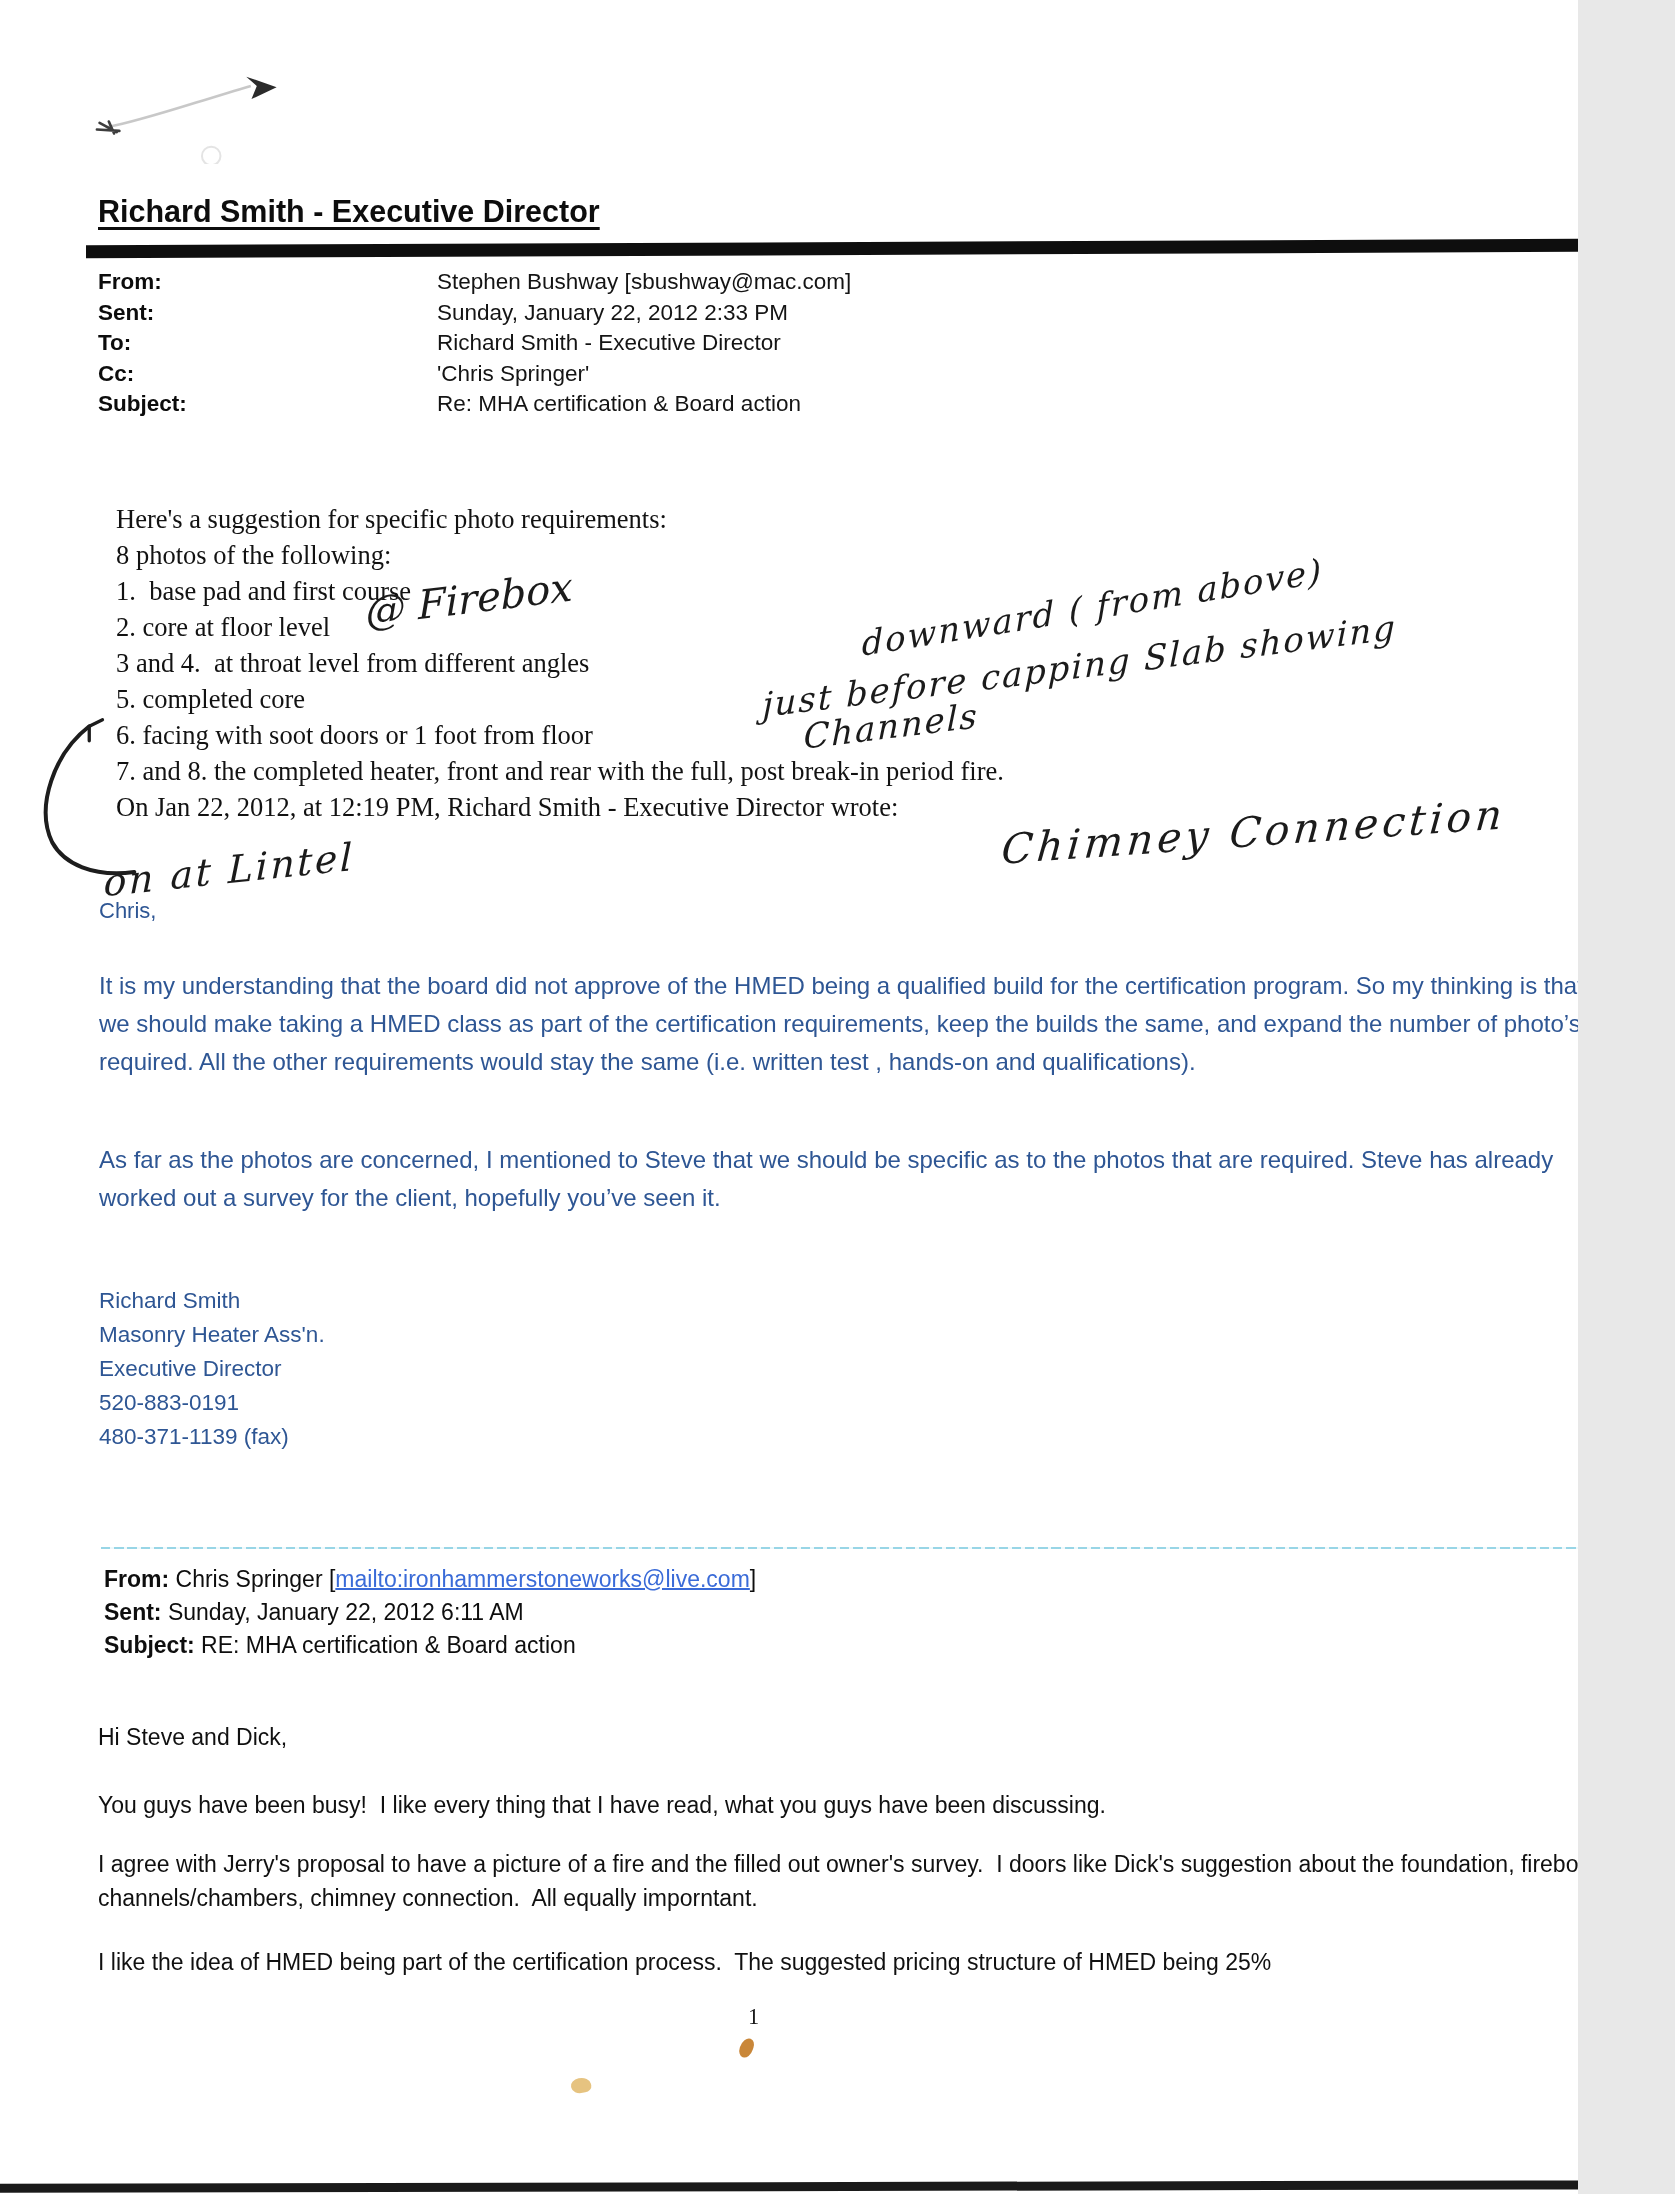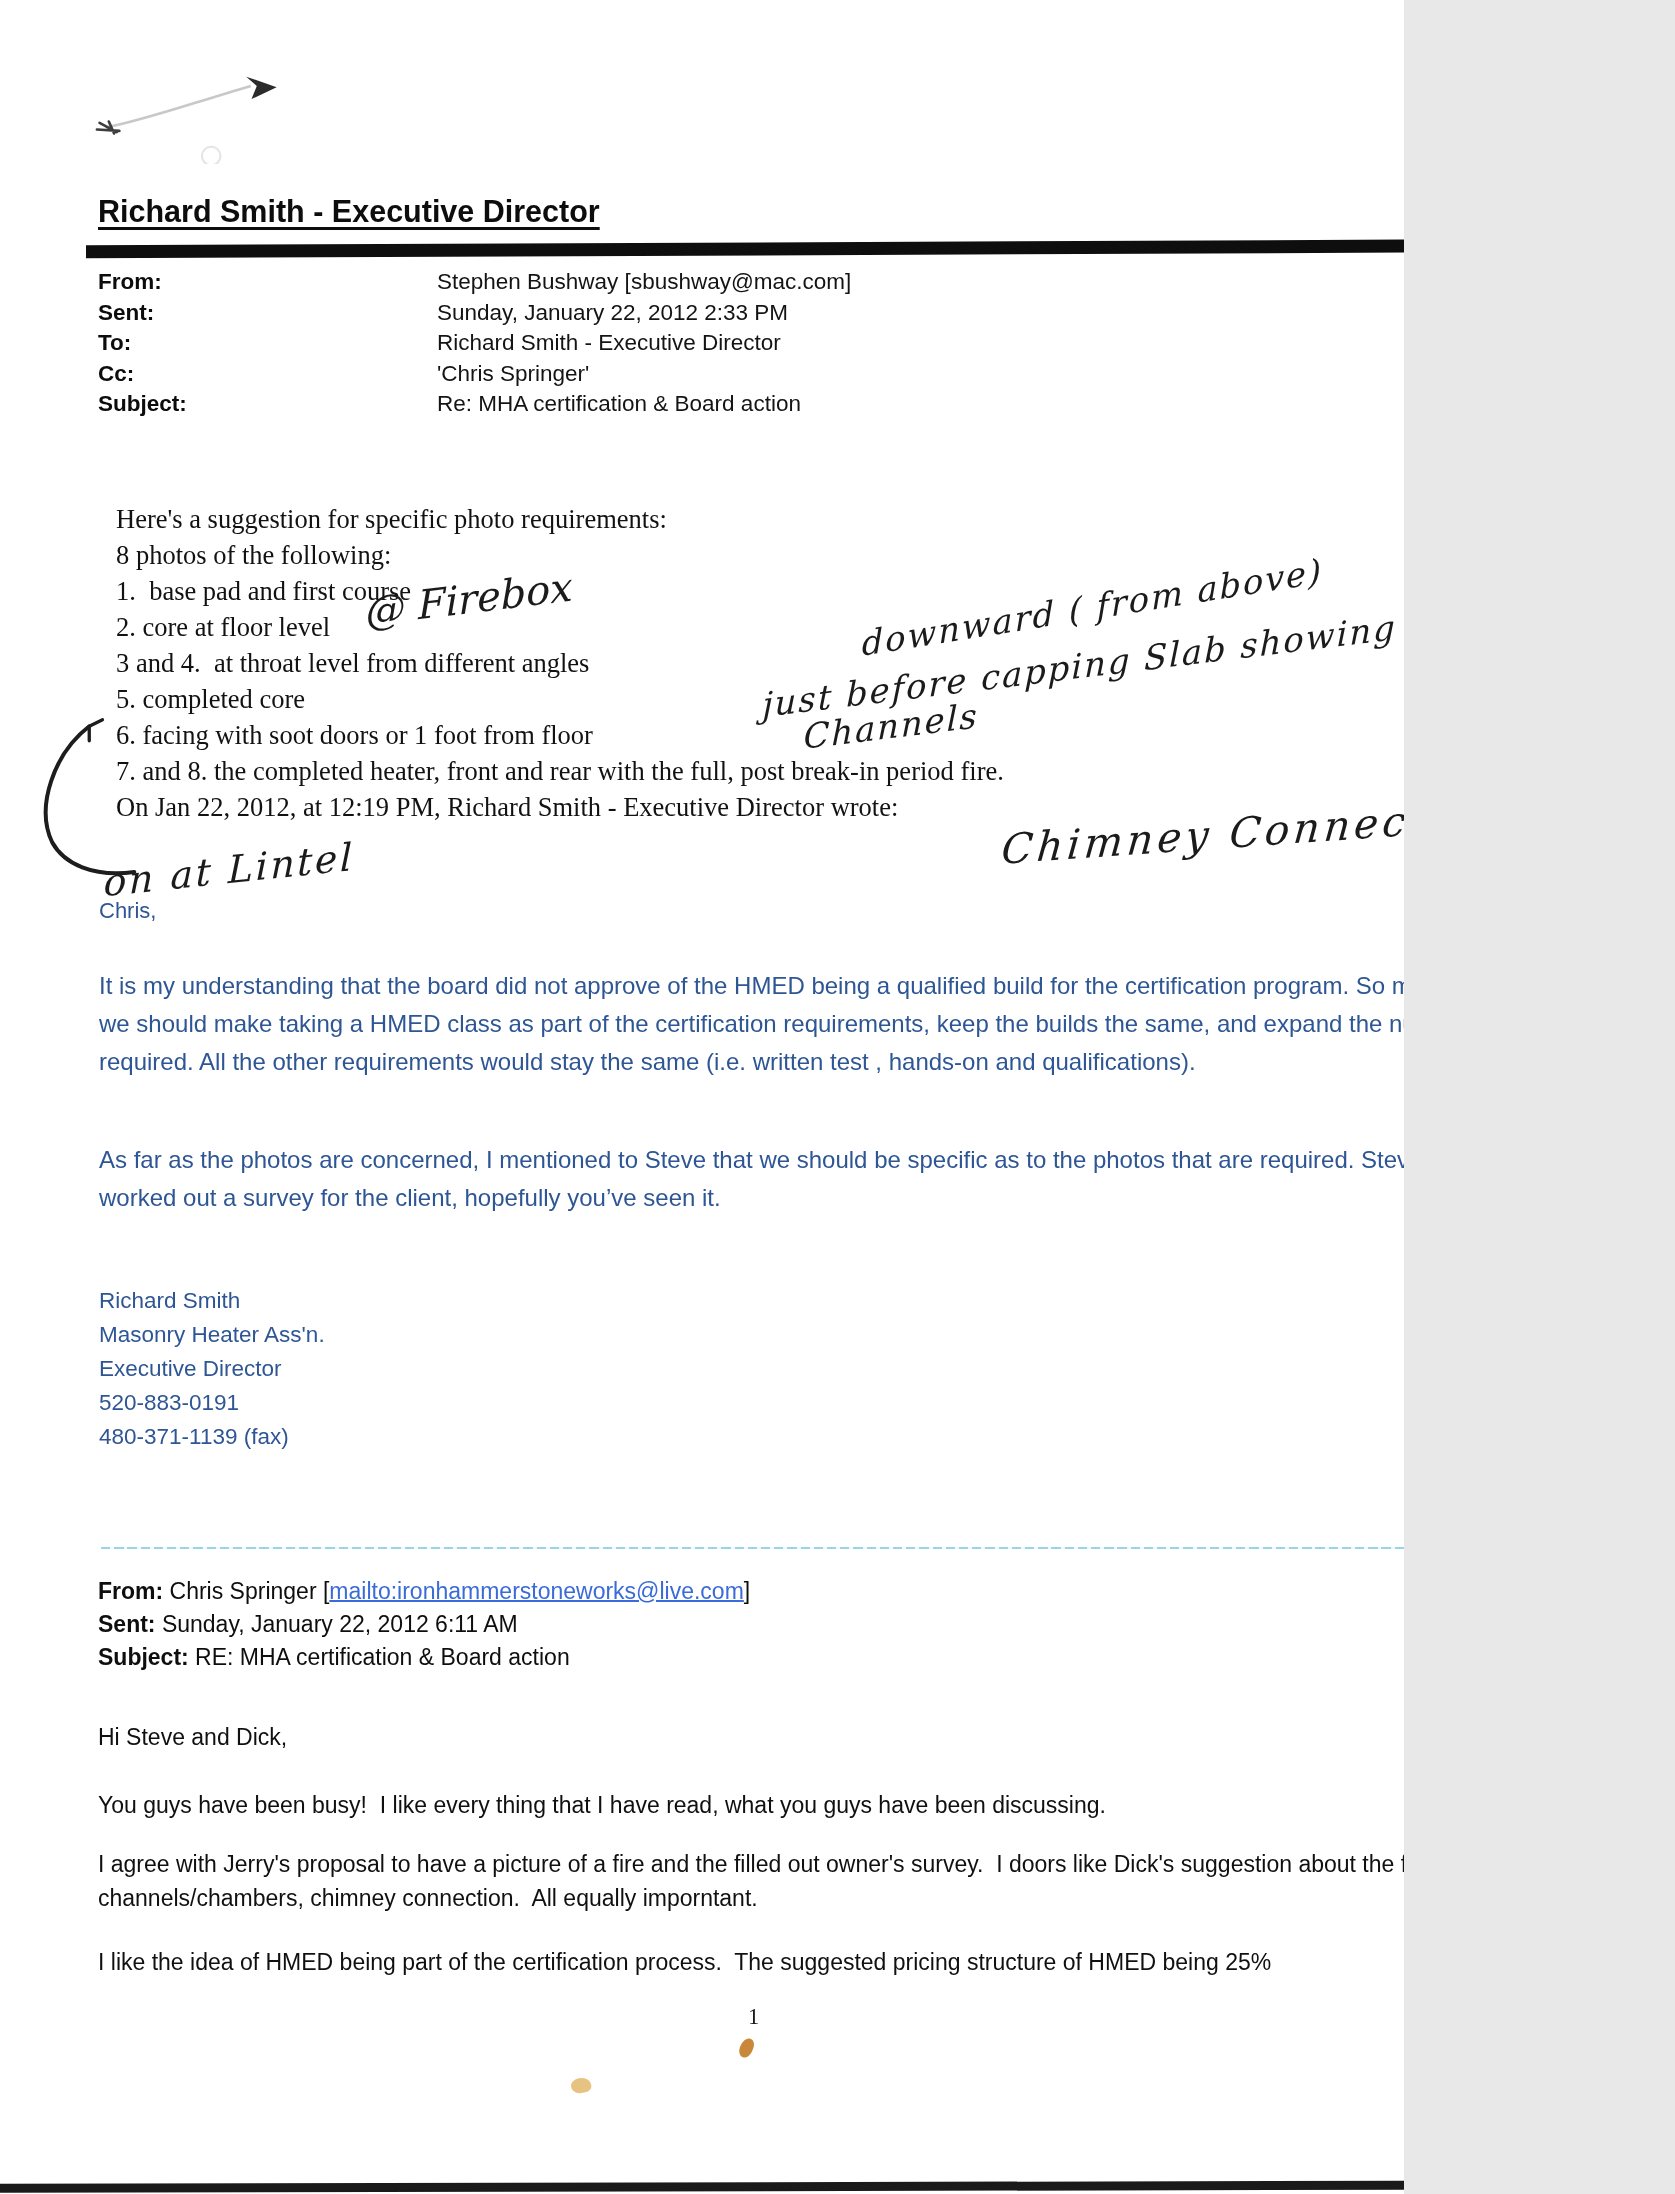--- a/index.html
+++ b/index.html
@@ -1,18 +1,18 @@
 <!DOCTYPE html>
 <html style="font-size:10.6px"><head>
 <meta charset="utf-8">
 <style>
   html,body{margin:0;padding:0;background:#e8e8e8;}
   .page{
     position:relative;
-    width:1404px;
+    width:1578px;
     height:2194px;
     background:#ffffff;
     overflow:hidden;
     font-family:"Liberation Sans", sans-serif;
     color:#111;
   }
   .t{white-space:pre-wrap;}
 
   
   .doc-title{
@@ -47,21 +47,21 @@
   .sig{position:absolute;left:99px;top:1284px;font-size:22.5px;line-height:34px;}
 
   
   .sep-line{
     position:absolute;left:101px;top:1547px;width:1504px;height:2px;
     background:repeating-linear-gradient(90deg,#7ecbe0 0 9.3px, rgba(126,203,224,0.15) 9.3px 13.2px);
     opacity:.8;
   }
 
   
-  .hdr2{position:absolute;left:98px;top:1563px;font-size:23px;line-height:33px;color:#0e0e0e;margin-top:12px;}
+  .hdr2{position:absolute;left:104px;top:1563px;font-size:23px;line-height:33px;color:#0e0e0e;}
   .hdr2 b{font-weight:bold;}
   a.lnk{color:#3a6bd8;text-decoration:underline;text-decoration-thickness:2px;cursor:pointer;}
 
   
   .b2{position:absolute;left:98px;font-size:23px;line-height:34px;color:#101010;}
   .b2g{top:1720px;}
   .b2p1{top:1788px;width:1523px;}
   .b2p2{top:1847px;width:1523px;}
   .b2p3{top:1945px;width:1523px;}
 

